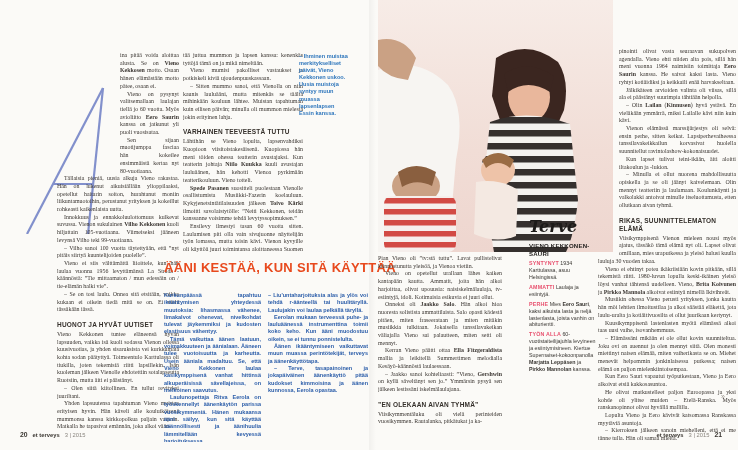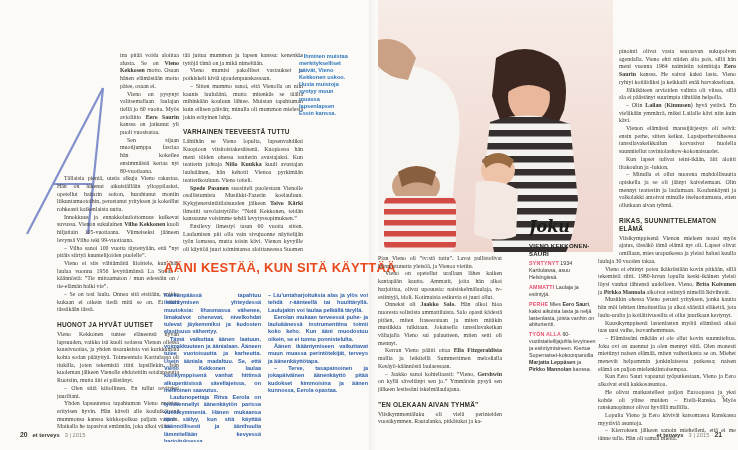--- a/index.html
+++ b/index.html
@@ -180,21 +180,21 @@
       <p class="para">Kerran Vieno päätti ottaa <b>Ella Fitzgeraldista</b> mallia ja leikitellä Summertimen melodialla Kesäyö-käännöstä laulaessaan.</p>
       <p class="para">– Jaakko sanoi kohteliaasti: ”Vieno, <b>Gershwin</b> on kyllä säveltänyt sen jo.” Ymmärsin pysyä sen jälkeen lestissäni iskelmälaulajana.</p>
     </div>
   <h3 class="subhead">”EN OLEKAAN AIVAN TYHMÄ”</h3>
   <div>
       <p class="para">Viisikymmentäluku oli vielä perinteiden vuosikymmen. Rautalanka, pitkätukat ja ka-</p>
     </div>
 </div>
 
 <div class="abs whobox">
-  <div class="who-title">Joku</div>
+  <div class="who-title">Terve</div>
   <div class="who-name">VIENO KEKKONEN-SAURI</div>
   <p class="who-entry">
     <span class="who-label">SYNTYNYT</span>
     <span>1934 Karttulassa, asuu Helsingissä.</span>
   </p>
   <p class="who-entry">
     <span class="who-label">AMMATTI</span>
     <span>Laulaja ja esiintyjä.</span>
   </p>
   <p class="who-entry">

